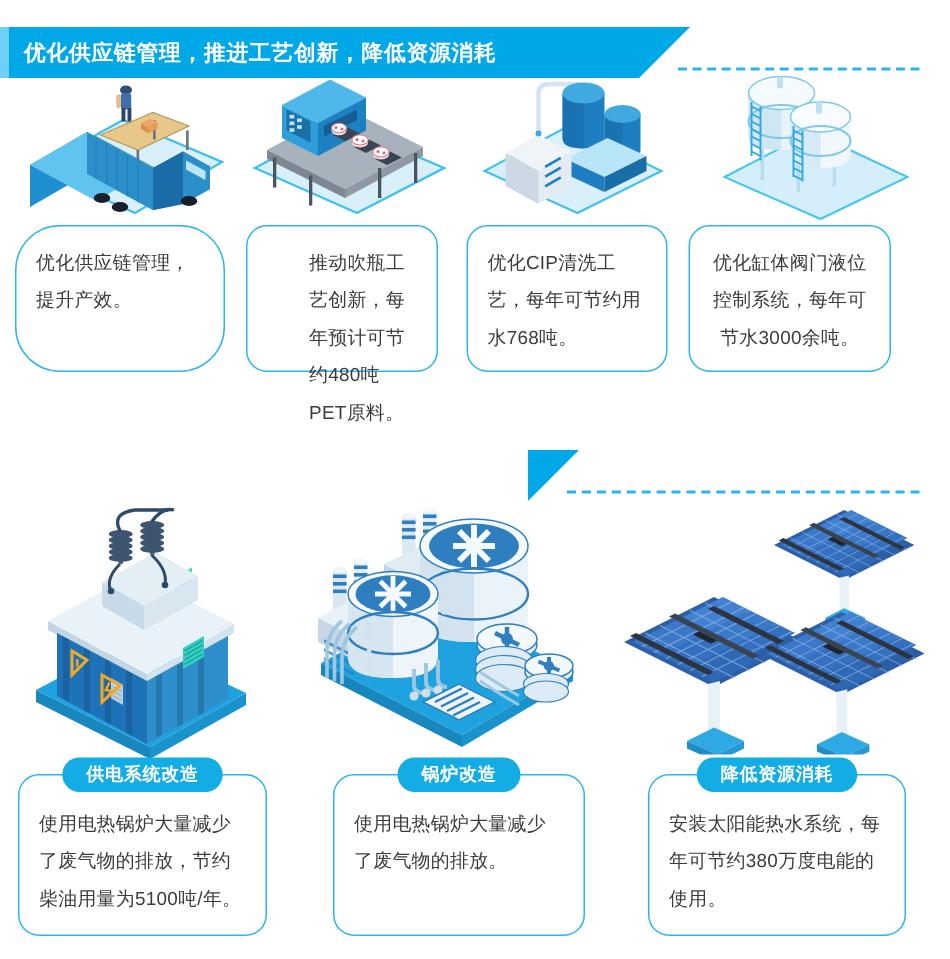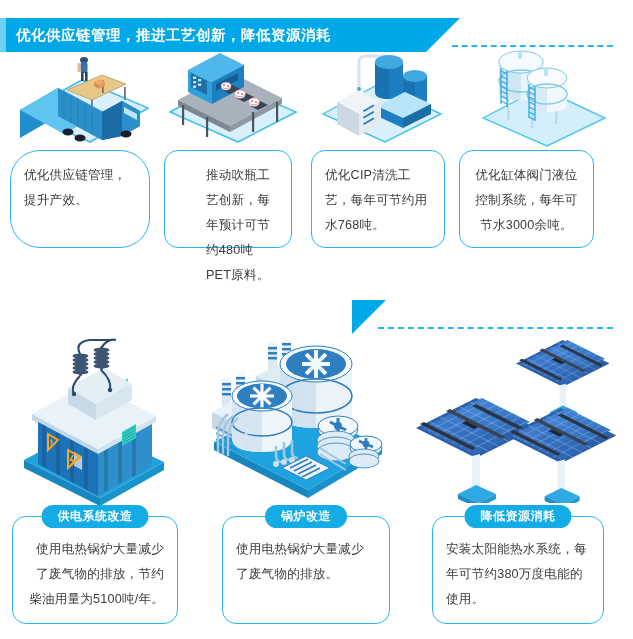--- a/index.html
+++ b/index.html
@@ -622,21 +622,21 @@
           <path d="M42 96 L60 87 L80 96 L62 105 Z" fill="#2fa9e4"></path>
           <path d="M42 96 L62 105 L62 110 L42 101 Z" fill="#1f8cc4"></path>
           <path d="M62 105 L80 96 L80 101 L62 110 Z" fill="#2699d4"></path>
         </g>
       </g>
     </svg>
   </div>
 </div>
 
 <div style="position:absolute;left:0;top:516px;width:633px;height:120px;">
-  <div class="card card-lower" style="left:12px;top:0;width:166px;height:108px;text-align:right;">
+  <div class="card card-lower" style="left:12px;top:0;width:166px;height:108px;">
     <span class="card-tab">供电系统改造</span>
     <div class="card-text">使用电热锅炉大量减少了废气物的排放，节约柴油用量为5100吨/年。</div>
   </div>
   <div class="card card-lower" style="left:222px;top:0;width:168px;height:108px;">
     <span class="card-tab">锅炉改造</span>
     <div class="card-text">使用电热锅炉大量减少了废气物的排放。</div>
   </div>
   <div class="card card-lower" style="left:432px;top:0;width:172px;height:108px;">
     <span class="card-tab">降低资源消耗</span>
     <div class="card-text">安装太阳能热水系统，每年可节约380万度电能的使用。</div>

